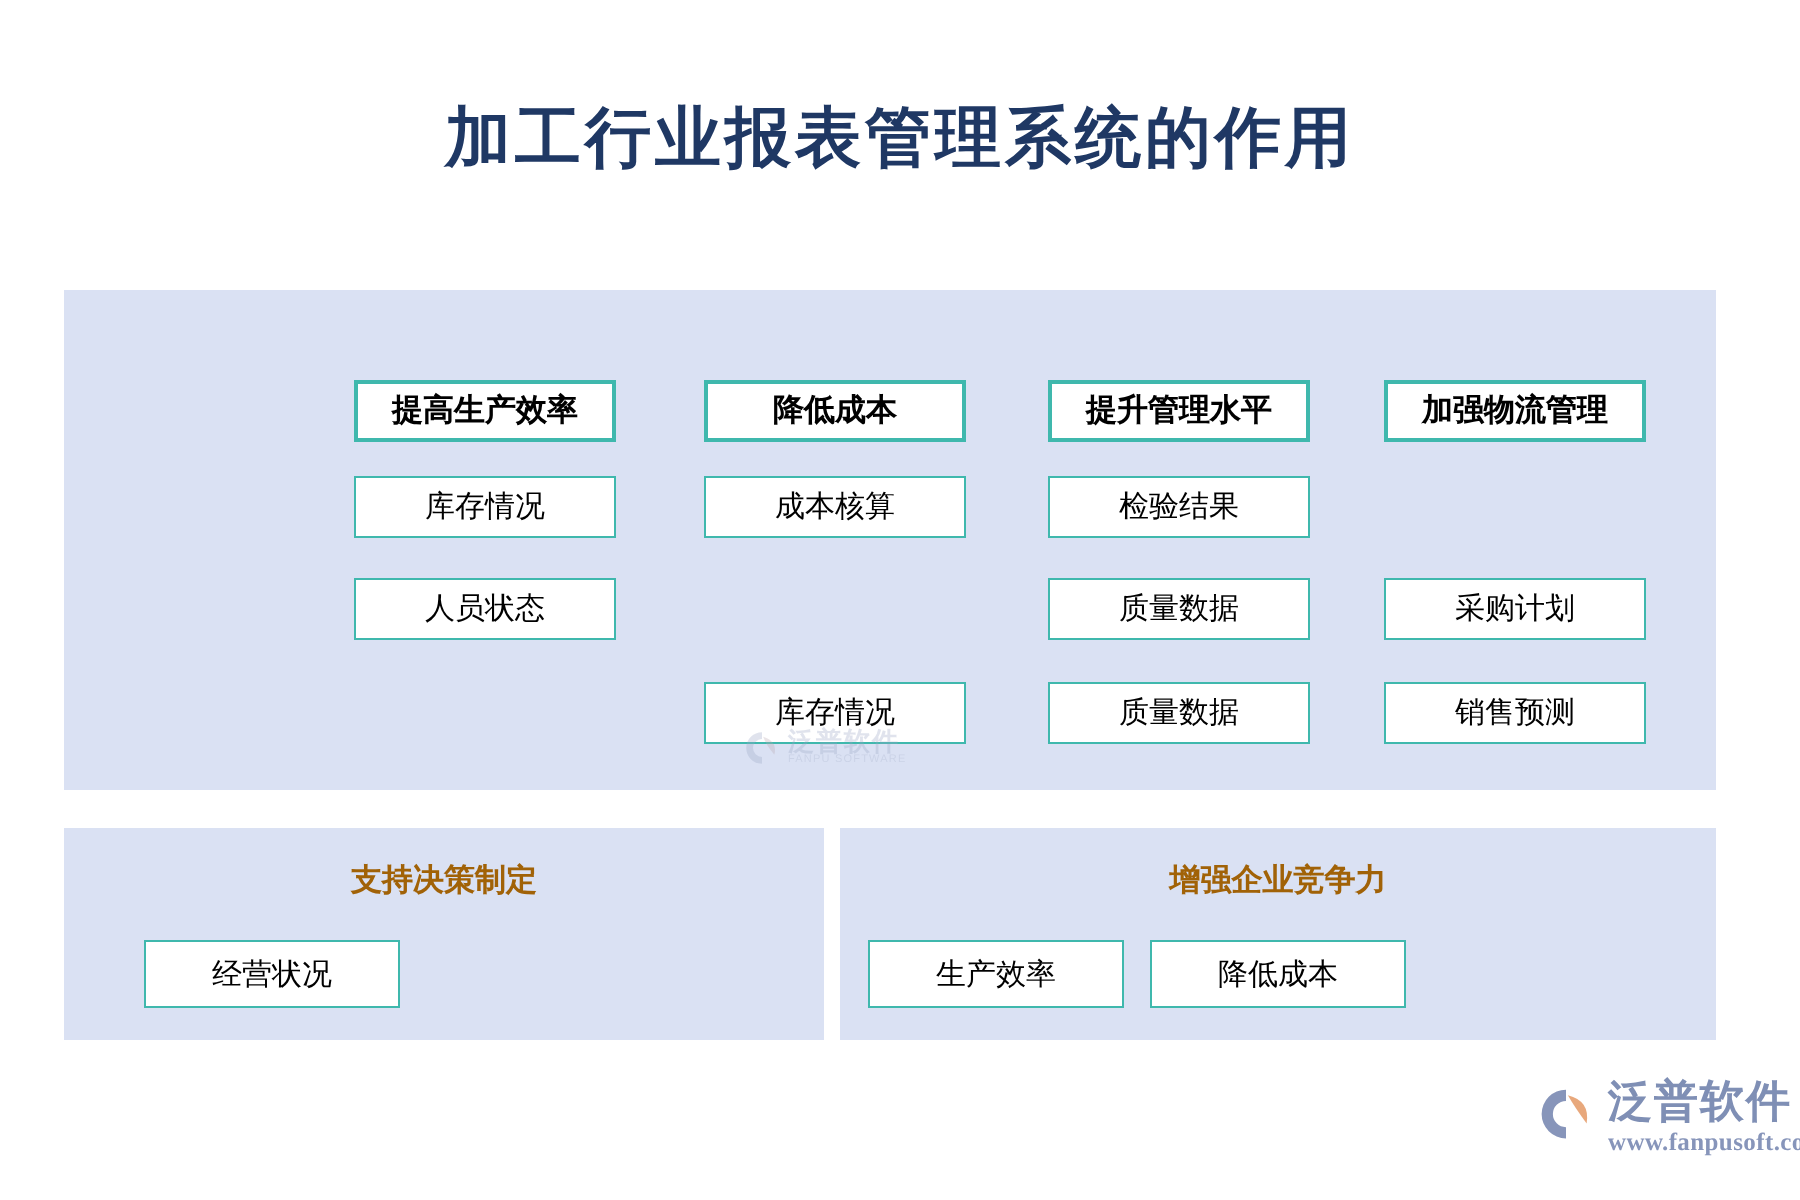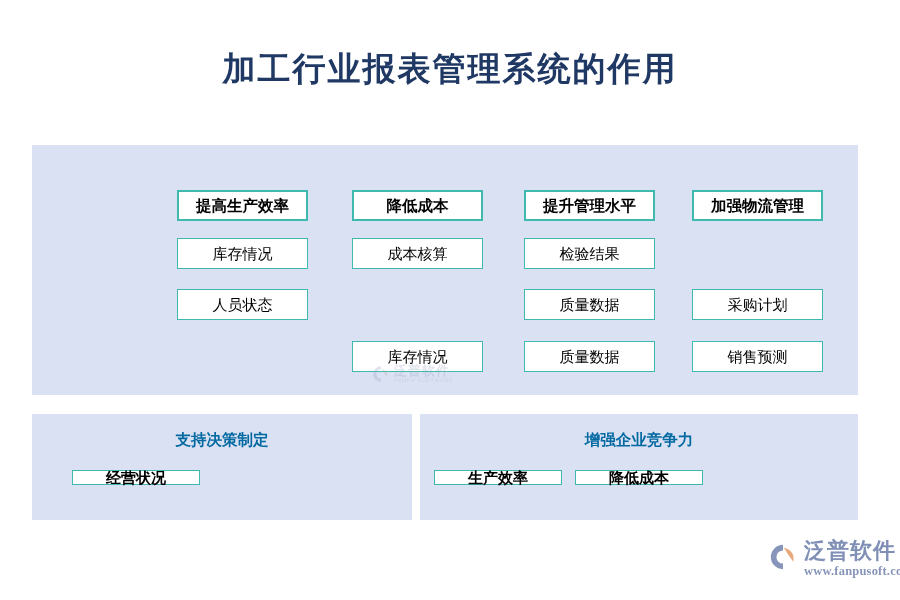--- a/index.html
+++ b/index.html
@@ -88,28 +88,27 @@
 
   
   .panel-heading {
     position: absolute;
     top: 16px;
     left: 0;
     width: 100%;
     text-align: center;
     font-size: 15.5px;
     font-weight: 700;
-    color: #0369a1;
+    color: #a16207;
     white-space: nowrap;
   }
   .sub-cell {
     width: 128px;
-    height: 15px;
+    height: 34px;
     top: 56px;
-    font-weight: bold;
   }
   #decision-panel .sub-cell.s0 { left: 40px; }
   #decision-panel .sub-cell.s1 { left: 209px; }
   #competitive-panel .sub-cell.s0 { left: 14px; }
   #competitive-panel .sub-cell.s1 { left: 155px; }
   #competitive-panel .sub-cell.s2 { left: 297px; }
 
   
   .center-watermark {
     position: absolute;

